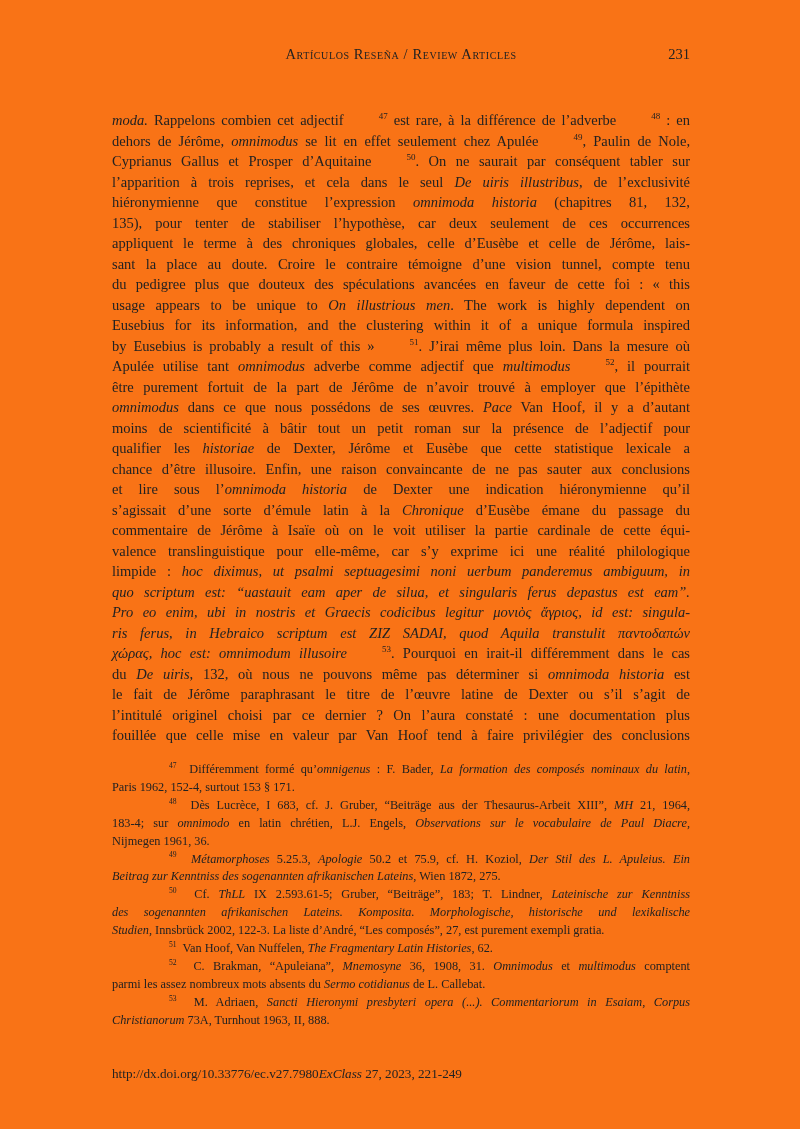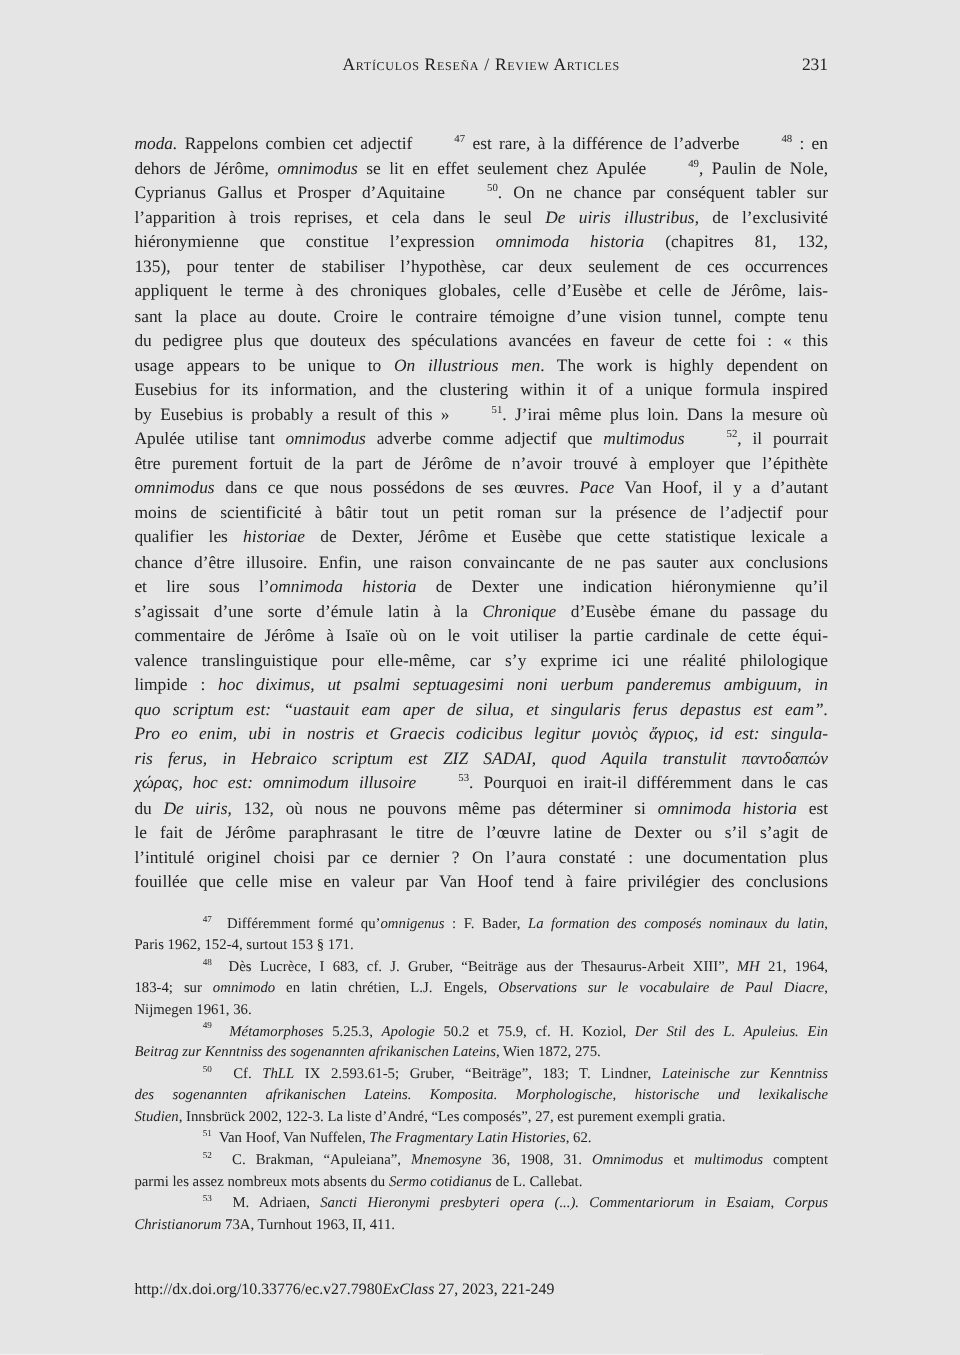--- a/index.html
+++ b/index.html
@@ -1,21 +1,21 @@
 <!DOCTYPE html>
 <html><head>
 <meta charset="utf-8">
 <style>
   * { margin: 0; padding: 0; box-sizing: border-box; }
   html, body { background: #ffffff; }
   .page {
     position: relative;
     width: 800px;
     height: 1129px;
-    background: #e5e5e5;
+    background: #f97316;
     font-family: "Liberation Serif", "DejaVu Serif", serif;
     color: #222222;
     overflow: hidden;
   }
   .header {
     position: absolute;
     top: 46px;
     left: 112px;
     width: 578px;
     height: 20px;
@@ -76,21 +76,21 @@
 
 <div class="page">
   <div class="header">
     <span class="htitle">Artículos Reseña / Review Articles</span>
     <span class="pagenum">231</span>
   </div>
 
   <div class="bodytext" id="body-lines">
       <div class="tline"><span class="it">moda.</span><span> Rappelons combien cet adjectif</span><span class="sup">47</span><span> est rare, à la différence de l’adverbe</span><span class="sup">48</span><span> : en</span></div>
       <div class="tline"><span>dehors de Jérôme, </span><span class="it">omnimodus</span><span> se lit en effet seulement chez Apulée</span><span class="sup">49</span><span>, Paulin de Nole,</span></div>
-      <div class="tline"><span>Cyprianus Gallus et Prosper d’Aquitaine</span><span class="sup">50</span><span>. On ne chance par conséquent tabler sur</span></div>
+      <div class="tline"><span>Cyprianus Gallus et Prosper d’Aquitaine</span><span class="sup">50</span><span>. On ne saurait par conséquent tabler sur</span></div>
       <div class="tline"><span>l’apparition à trois reprises, et cela dans le seul </span><span class="it">De uiris illustribus</span><span>, de l’exclusivité</span></div>
       <div class="tline"><span>hiéronymienne que constitue l’expression </span><span class="it">omnimoda historia</span><span> (chapitres 81, 132,</span></div>
       <div class="tline"><span>135), pour tenter de stabiliser l’hypothèse, car deux seulement de ces occurrences</span></div>
       <div class="tline"><span>appliquent le terme à des chroniques globales, celle d’Eusèbe et celle de Jérôme, lais-</span></div>
       <div class="tline"><span>sant la place au doute. Croire le contraire témoigne d’une vision tunnel, compte tenu</span></div>
       <div class="tline"><span>du pedigree plus que douteux des spéculations avancées en faveur de cette foi : « this</span></div>
       <div class="tline"><span>usage appears to be unique to </span><span class="it">On illustrious men</span><span>. The work is highly dependent on</span></div>
       <div class="tline"><span>Eusebius for its information, and the clustering within it of a unique formula inspired</span></div>
       <div class="tline"><span>by Eusebius is probably a result of this »</span><span class="sup">51</span><span>. J’irai même plus loin. Dans la mesure où</span></div>
       <div class="tline"><span>Apulée utilise tant </span><span class="it">omnimodus</span><span> adverbe comme adjectif que </span><span class="it">multimodus</span><span class="sup">52</span><span>, il pourrait</span></div>
@@ -122,20 +122,20 @@
       <div class="tline lastline"><span>Nijmegen 1961, 36.</span></div>
       <div class="tline ind"><span class="sup">49</span><span>&nbsp; </span><span class="it">Métamorphoses</span><span> 5.25.3, </span><span class="it">Apologie</span><span> 50.2 et 75.9, cf. H. Koziol, </span><span class="it">Der Stil des L. Apuleius. Ein</span></div>
       <div class="tline lastline"><span class="it">Beitrag zur Kenntniss des sogenannten afrikanischen Lateins</span><span>, Wien 1872, 275.</span></div>
       <div class="tline ind"><span class="sup">50</span><span>&nbsp; Cf. </span><span class="it">ThLL</span><span> IX 2.593.61-5; Gruber, “Beiträge”, 183; T. Lindner, </span><span class="it">Lateinische zur Kenntniss</span></div>
       <div class="tline"><span class="it">des sogenannten afrikanischen Lateins. Komposita. Morphologische, historische und lexikalische</span></div>
       <div class="tline lastline"><span class="it">Studien</span><span>, Innsbrück 2002, 122-3. La liste d’André, “Les composés”, 27, est purement exempli gratia.</span></div>
       <div class="tline lastline ind"><span class="sup">51</span><span>&nbsp; Van Hoof, Van Nuffelen, </span><span class="it">The Fragmentary Latin Histories</span><span>, 62.</span></div>
       <div class="tline ind"><span class="sup">52</span><span>&nbsp; C. Brakman, “Apuleiana”, </span><span class="it">Mnemosyne</span><span> 36, 1908, 31. </span><span class="it">Omnimodus</span><span> et </span><span class="it">multimodus</span><span> comptent</span></div>
       <div class="tline lastline"><span>parmi les assez nombreux mots absents du </span><span class="it">Sermo cotidianus</span><span> de L. Callebat.</span></div>
       <div class="tline ind"><span class="sup">53</span><span>&nbsp; M. Adriaen, </span><span class="it">Sancti Hieronymi presbyteri opera (...). Commentariorum in Esaiam</span><span>, </span><span class="it">Corpus</span></div>
-      <div class="tline lastline"><span class="it">Christianorum</span><span> 73A, Turnhout 1963, II, 411.</span></div>
+      <div class="tline lastline"><span class="it">Christianorum</span><span> 73A, Turnhout 1963, II, 888.</span></div>
     </div>
 
   <div class="footer">
     <span class="doi">http://dx.doi.org/10.33776/ec.v27.7980</span>
     <span class="journal" id="journal-ref"><span class="it">ExClass</span><span> 27, 2023, 221-249</span></span>
   </div>
 </div>
 
 </body></html>

